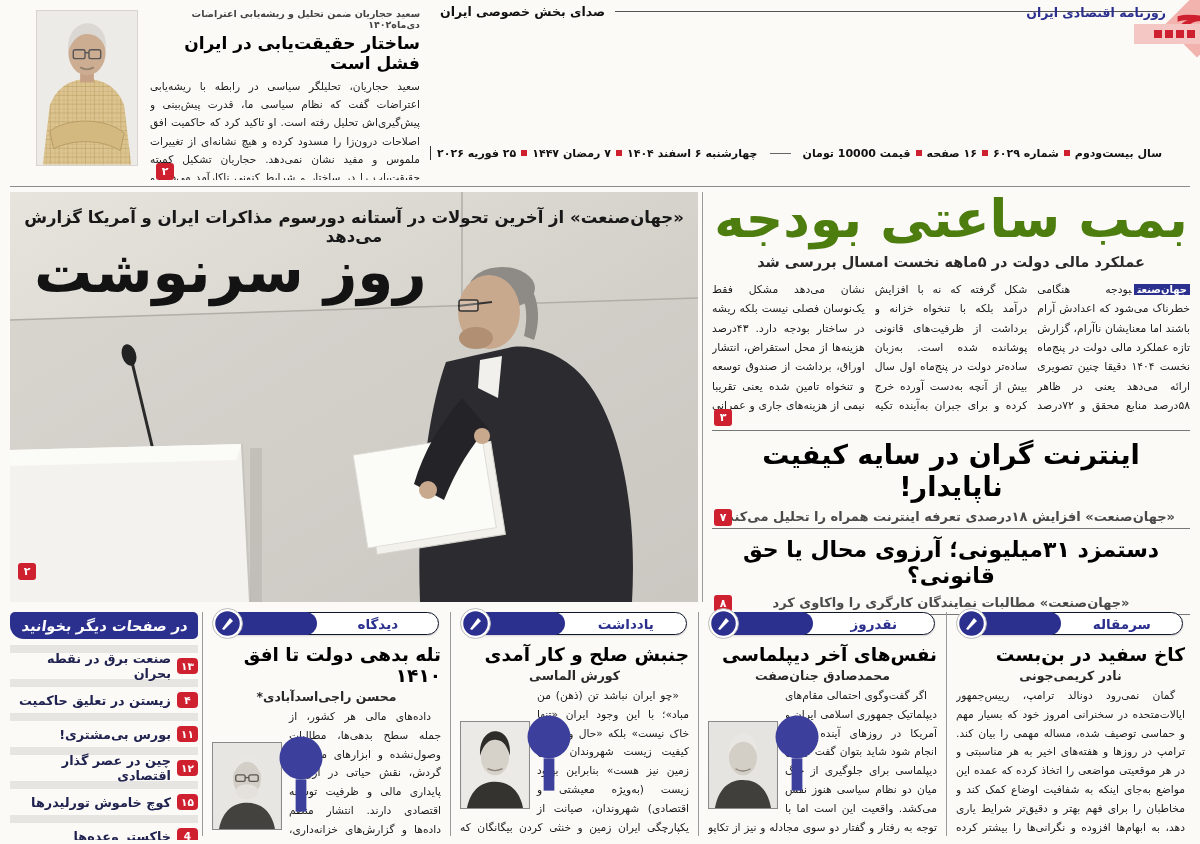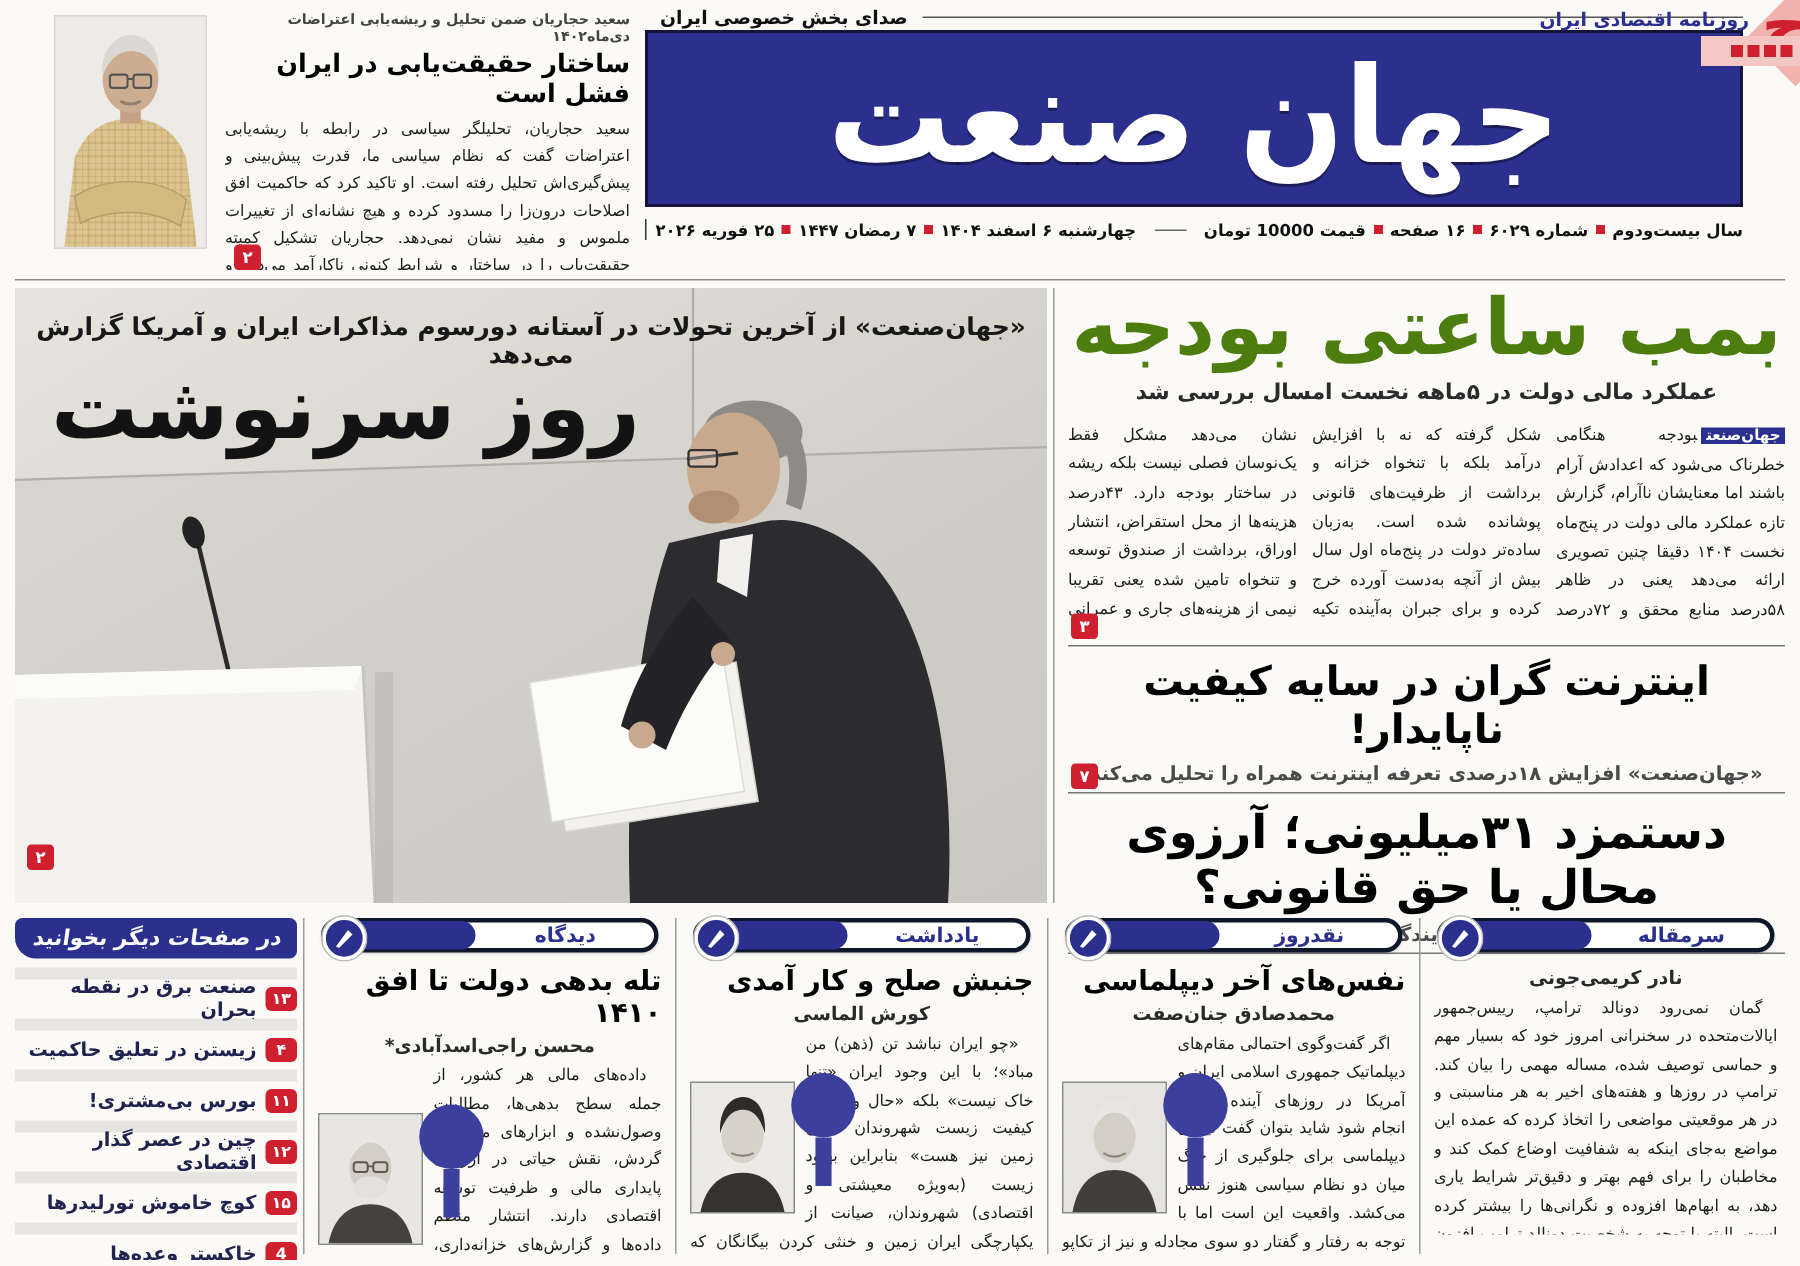--- a/index.html
+++ b/index.html
@@ -68,30 +68,30 @@
   .lead{position:relative;height:240px;}
   .lead-h{font-size:52px;font-weight:900;text-align:center;color:#4d7c0f;line-height:1.15;}
   .lead-sub{text-align:center;font-size:14.5px;font-weight:bold;color:#2a2a2a;margin:4px 0 10px;}
   .lead-cols{display:flex;gap:10px;height:134px;overflow:hidden;}
   .lcol{flex:1;font-size:10.8px;line-height:1.8;text-align:justify;text-align-last:right;color:#1b1b1b;overflow:hidden;}
   .tag{background:var(--navy);color:#fff;font-weight:bold;padding:0 3px;margin-left:3px;font-size:10px;}
   .lead-badge{position:absolute;left:2px;bottom:4px;}
   .hr{border:none;border-top:1px solid #777;margin:0;}
   .teaser{position:relative;padding:8px 0 4px;}
   .teaser-h{font-size:27px;font-weight:900;text-align:center;color:#000;line-height:1.2;}
-  .teaser-h.small{font-size:31px;}
+  .teaser-h.small{font-size:22px;}
   .teaser-sub{font-size:13px;font-weight:bold;color:#4a4a4a;text-align:center;margin-top:5px;}
   .teaser .pbadge{position:absolute;left:2px;bottom:2px;}
 
   
   .footer{position:absolute;top:608px;left:10px;width:1180px;height:232px;display:flex;}
   .fvrule{width:1px;background:#9a9a9a;margin:4px 4px;}
   .ocol{flex:1;position:relative;padding:2px 5px 0;overflow:hidden;}
 
-  .pill{position:relative;height:23px;border:3px solid #0f172a;border-radius:13px;background:#fff;
+  .pill{position:relative;height:23px;border:1px solid #0f172a;border-radius:13px;background:#fff;
         box-shadow:0 1px 2px rgba(0,0,0,.15);margin:2px 2px 9px;}
   .pill-navy{position:absolute;left:-1px;top:-1px;bottom:-1px;width:46%;background:var(--navy);border-radius:13px;}
   .pill-label{position:absolute;right:0;top:0;bottom:0;width:54%;display:flex;align-items:center;
               justify-content:center;color:var(--navy);font-weight:900;font-size:13.5px;}
   .pill-circle{position:absolute;left:-3px;top:-5px;width:31px;height:31px;}
 
   .ohead{font-size:18.5px;font-weight:900;color:#000;margin:2px 0 3px;}
   .oauthor{font-size:12.5px;font-weight:bold;text-align:center;color:#2a2a2a;margin-bottom:4px;}
   .obody{font-size:10.7px;line-height:1.76;text-align:justify;text-align-last:right;color:#1c1c1c;
          height:160px;overflow:hidden;text-indent:10px;}
@@ -145,23 +145,20 @@
         <p class="hajj-body">سعید حجاریان، تحلیلگر سیاسی در رابطه با ریشه‌یابی اعتراضات گفت که نظام سیاسی ما، قدرت پیش‌بینی و پیش‌گیری‌اش تحلیل رفته است. او تاکید کرد که حاکمیت افق اصلاحات درون‌زا را مسدود کرده و هیچ نشانه‌ای از تغییرات ملموس و مفید نشان نمی‌دهد. حجاریان تشکیل کمیته حقیقت‌یاب را در ساختار و شرایط کنونی ناکارآمد می‌داند و معتقد است که «ساختار حقیقت‌یابی ایران فشل است.»</p>
       </div>
       <span class="pbadge hajj-badge">۲</span>
     </div>
 
     <div class="mast">
       <div class="tagline-row">
         <span class="rule"></span>
         <span class="tagline">صدای بخش خصوصی ایران</span>
       </div>
-      <div class="mast-box">
-        <span class="mast-title">جهان صنعت</span>
-      </div>
       <div class="under-row">
         <span>سال بیست‌ودوم</span>
           <i class="sq"></i>
         <span>شماره ۶۰۲۹</span>
           <i class="sq"></i>
         <span>۱۶ صفحه</span>
           <i class="sq"></i>
         <span>قیمت 10000 تومان</span>
         <span class="mini-rule"></span>
         <span>چهارشنبه ۶ اسفند ۱۴۰۴</span>
@@ -266,20 +263,21 @@
     <article class="ocol">
       <div class="pill">
         <div class="pill-navy"></div>
         <svg class="pill-circle" viewBox="0 0 31 31">
           <circle cx="15.5" cy="15.5" r="13.5" fill="#2b2f8e" stroke="#fff" stroke-width="2.5"></circle>
           <circle cx="15.5" cy="15.5" r="15" fill="none" stroke="#bbb" stroke-width="1"></circle>
           <path d="M10 21 L18 10 L21 13 L12 22 Z" fill="#fff"></path>
         </svg>
         <span class="pill-label">سرمقاله</span>
       </div>
+      <h3 class="ohead">کاخ سفید در بن‌بست</h3>
       <div class="oauthor">نادر کریمی‌جونی</div>
       <p class="obody">گمان نمی‌رود دونالد ترامپ، رییس‌جمهور ایالات‌متحده در سخنرانی امروز خود که بسیار مهم و حماسی توصیف شده، مساله مهمی را بیان کند. ترامپ در روزها و هفته‌های اخیر به هر مناسبتی و در هر موقعیتی مواضعی را اتخاذ کرده که عمده این مواضع به‌جای اینکه به شفافیت اوضاع کمک کند و مخاطبان را برای فهم بهتر و دقیق‌تر شرایط یاری دهد، به ابهام‌ها افزوده و نگرانی‌ها را بیشتر کرده است. البته با توجه به شخصیت دونالد ترامپ افزون بر ابهام و نمایش اینکه تنها تصمیم‌گیرنده خودش است و دیگران باید از او تبعیت کنند، این ابهام‌آفرینی‌ها و تار کردن موقعیت‌های سیاسی و راهبردی نه‌فقط برای رییس‌جمهور آمریکا ناراحت‌کننده نیست که به لحاظ گوناگون خوشایند نیز هست و در مواردی به پیشبرد برخی...</p>
     </article>
 
     <div class="fvrule"></div>
 
     <article class="ocol">
       <div class="pill">
         <div class="pill-navy"></div>
         <svg class="pill-circle" viewBox="0 0 31 31">

